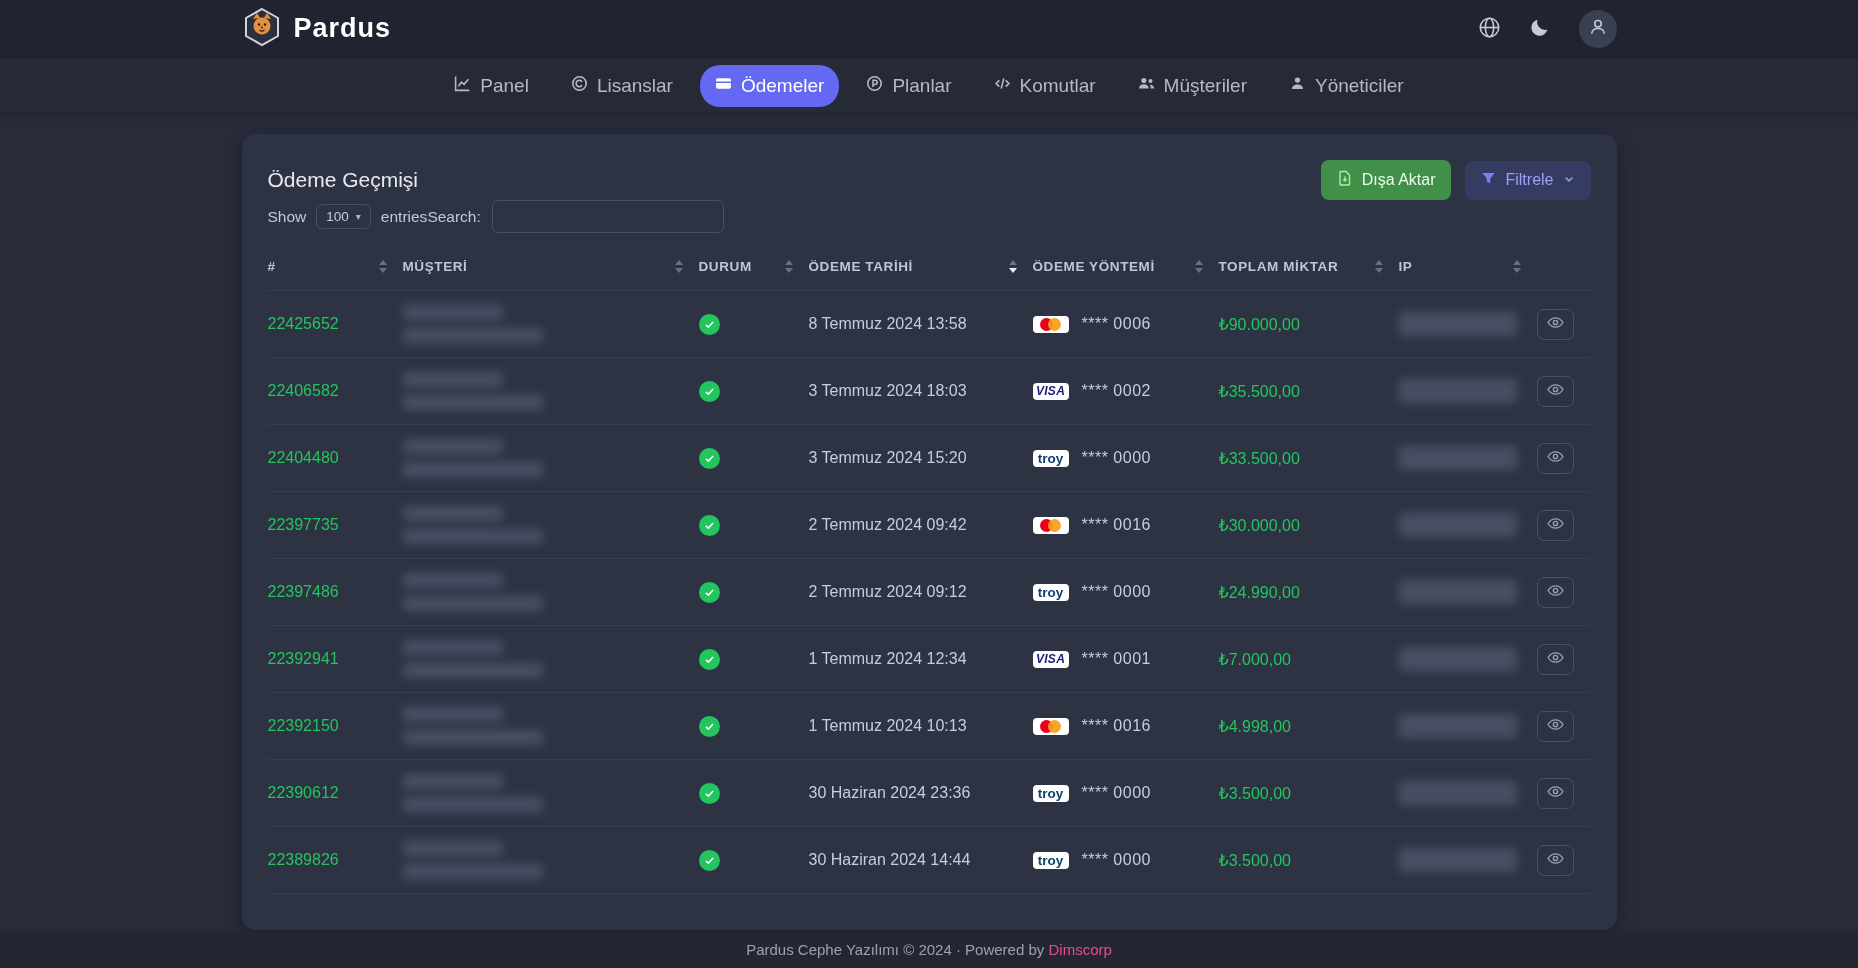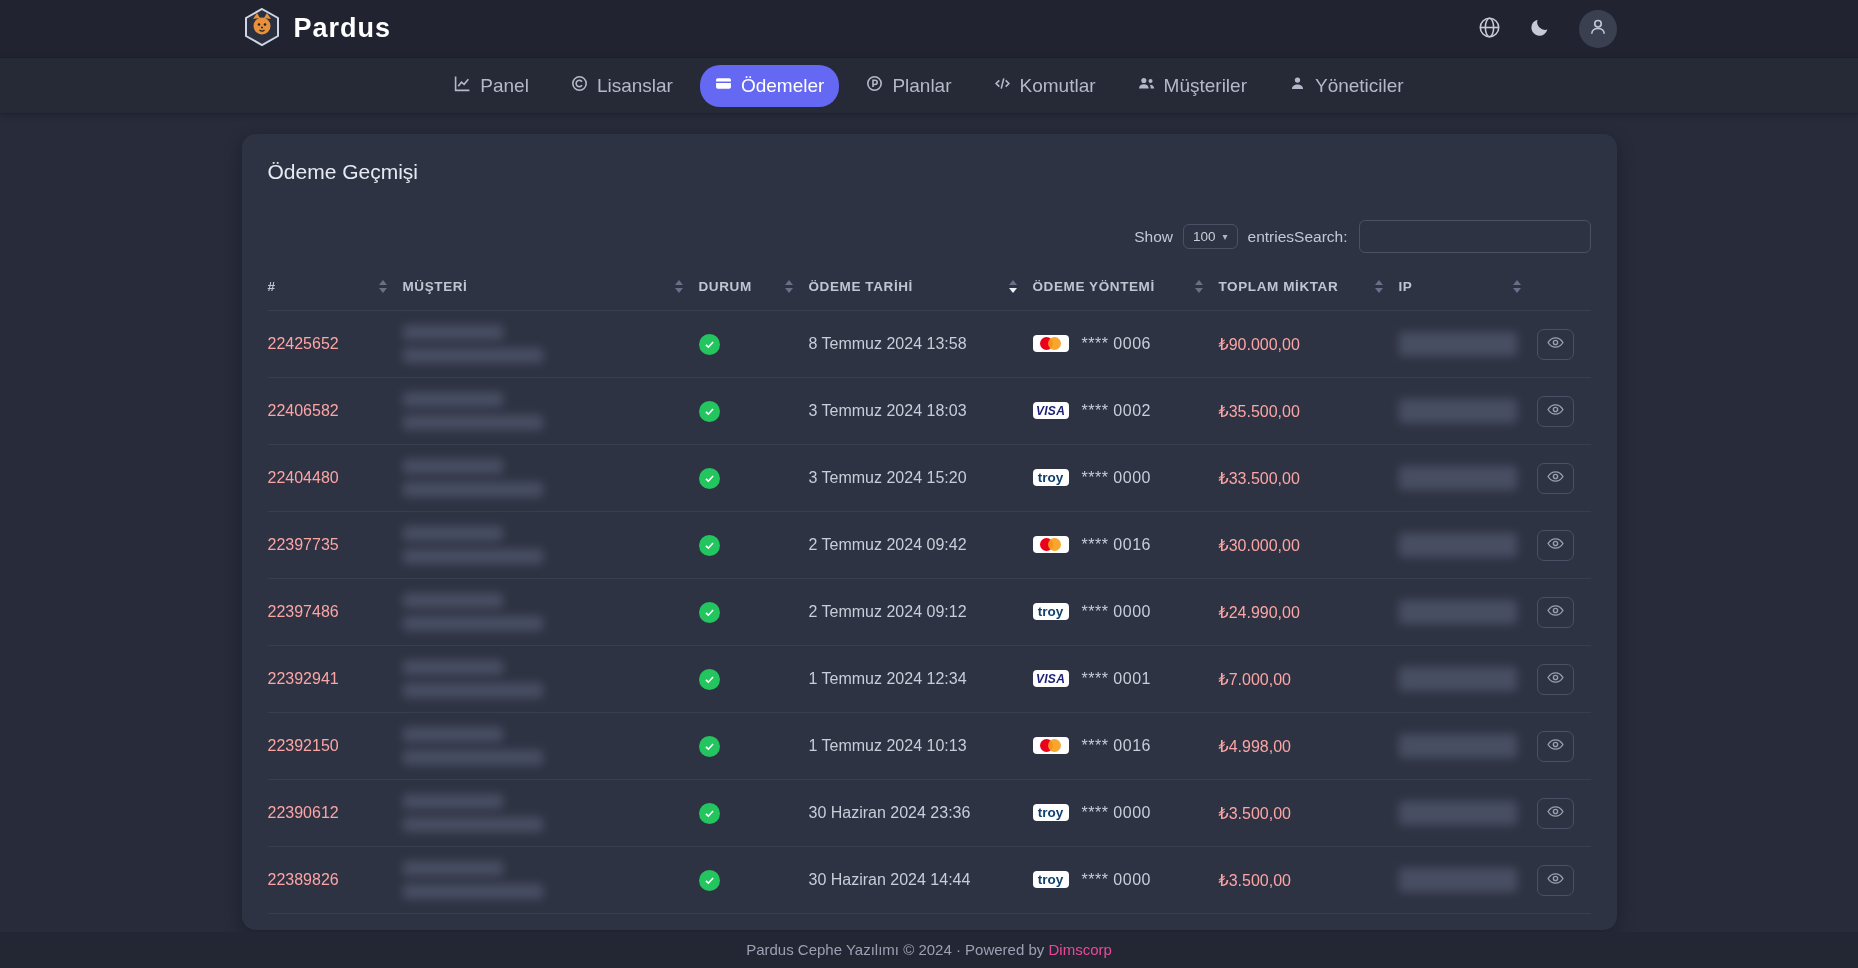--- a/index.html
+++ b/index.html
@@ -34,21 +34,21 @@
           box-shadow:0 6px 18px rgba(0,0,0,.25); overflow:hidden; }
   .card-head { display:flex; align-items:center; justify-content:space-between; }
   .card-title { font-size:21px; font-weight:500; color:#e7eaf2; }
   .head-actions { display:flex; align-items:center; gap:14px; }
   .btn { display:flex; align-items:center; gap:9px; border:none; border-radius:8px;
          padding:10px 16px; font-size:16px; font-family:inherit; cursor:pointer; }
   .btn-export { background:#41904a; color:#eefbee; }
   .btn-filter { background:#363b61; color:#9aa0f5; }
 
   
-  .controls { margin-top:36px; display:flex; align-items:center; justify-content:flex-end;
+  .controls { display:flex; align-items:center; justify-content:flex-start;
               font-size:15.5px; color:#c3c8d5; }
   .show-group { display:flex; align-items:center; gap:10px; }
   .select-box { display:inline-flex; align-items:center; gap:7px; border:1px solid #4b5065; border-radius:6px;
                 padding:4px 9px; font-size:13.5px; color:#c9cdd9; background:transparent; cursor:pointer; }
   .select-box .chev { font-size:10px; line-height:1; color:#aeb4c4; }
   .search-group { display:flex; align-items:center; gap:11px; }
   .search-input { width:232px; height:33px; background:transparent; border:1px solid #4b5065; border-radius:6px;
                   color:#e0e3ec; padding:0 10px; font-size:15px; font-family:inherit; outline:none; }
 
   
@@ -57,34 +57,34 @@
              padding:6px 16px 16px 0; border-bottom:1px solid #3a3f52; cursor:pointer; }
   .th-inner { display:flex; align-items:center; justify-content:space-between; gap:8px; }
   .sort { display:inline-flex; flex-direction:column; align-items:center; }
   .s-up { width:0; height:0; border-left:4px solid transparent; border-right:4px solid transparent;
           border-bottom:5px solid #687087; margin-bottom:3px; }
   .s-down { width:0; height:0; border-left:4px solid transparent; border-right:4px solid transparent;
             border-top:5px solid #687087; }
   th.sorted-desc .s-down { border-top-color:#eef0f6; }
   tbody td { height:67px; border-bottom:1px solid #383d4f; font-size:16px; color:#c9cdd9;
              vertical-align:middle; padding-right:10px; }
-  td.cell-id, td.cell-amount { color:#fca5a5; }
+  td.cell-id, td.cell-amount { color:#22c55e; }
 
   
   .blurbar { background:#5a6178; border-radius:3px; filter:blur(5px); opacity:.6; }
   .b1 { width:100px; height:15px; }
   .b2 { width:140px; height:15px; margin-top:8px; }
   .b-ip { width:118px; height:24px; }
 
   
   .check { width:21px; height:21px; border-radius:50%; background:#22c55e;
            display:flex; align-items:center; justify-content:center; }
 
   
-  .pm-cell { display:flex; }
+  .pm-cell { display:flex; align-items:center; }
   .pm { width:36px; height:17px; background:#ffffff; border-radius:4px;
         display:inline-flex; align-items:center; justify-content:center; flex:none; }
   .mc { display:flex; align-items:center; }
   .mc i { display:block; width:13px; height:13px; border-radius:50%; }
   .mc .c1 { background:#eb001b; }
   .mc .c2 { background:#f79e1b; margin-left:-5px; opacity:.92; }
   .pm-text { display:none; }
   .pm[data-method="visa"] .pm-text { display:block; font-style:italic; font-weight:700;
         font-size:12px; color:#1a1f71; letter-spacing:.3px; }
   .pm[data-method="troy"] .pm-text { display:block; font-weight:700; font-size:13.5px; color:#10406e; }
@@ -218,20 +218,44 @@
     </a>
   </div>
 </nav>
 
 <main>
   <div class="container">
     <section class="card">
 
       <div class="card-head">
         <h1 class="card-title">Ödeme Geçmişi</h1>
+        <div class="head-actions">
+          <button class="btn btn-export">
+            <span>
+              <svg width="16" height="16" viewBox="0 0 16 16" fill="none" stroke="#a9f2a0" stroke-width="1.4">
+                <path d="M4 1.5h5L12.5 5v9a1 1 0 0 1-1 1h-7.5a1 1 0 0 1-1-1v-11.5a1 1 0 0 1 1-1z"></path>
+                <path d="M8 6.5v4.3M6.3 9.2 8 10.9l1.7-1.7"></path>
+              </svg>
+            </span>
+            <span>Dışa Aktar</span>
+          </button>
+          <button class="btn btn-filter">
+            <span>
+              <svg width="15" height="15" viewBox="0 0 16 16" fill="#7b80f0">
+                <path d="M1.5 2h13L9.9 7.9v5.3L6.1 11.3V7.9L1.5 2z"></path>
+              </svg>
+            </span>
+            <span>Filtrele</span>
+            <span>
+              <svg width="12" height="12" viewBox="0 0 16 16" fill="none" stroke="#9aa0f5" stroke-width="2">
+                <path d="M3.5 6 8 10.5 12.5 6"></path>
+              </svg>
+            </span>
+          </button>
+        </div>
       </div>
 
       <div class="controls">
         <div class="show-group">
           <span>Show</span>
           <span class="select-box">
             <span>100</span>
             <span class="chev">▾</span>
           </span>
           <span>entries</span>

